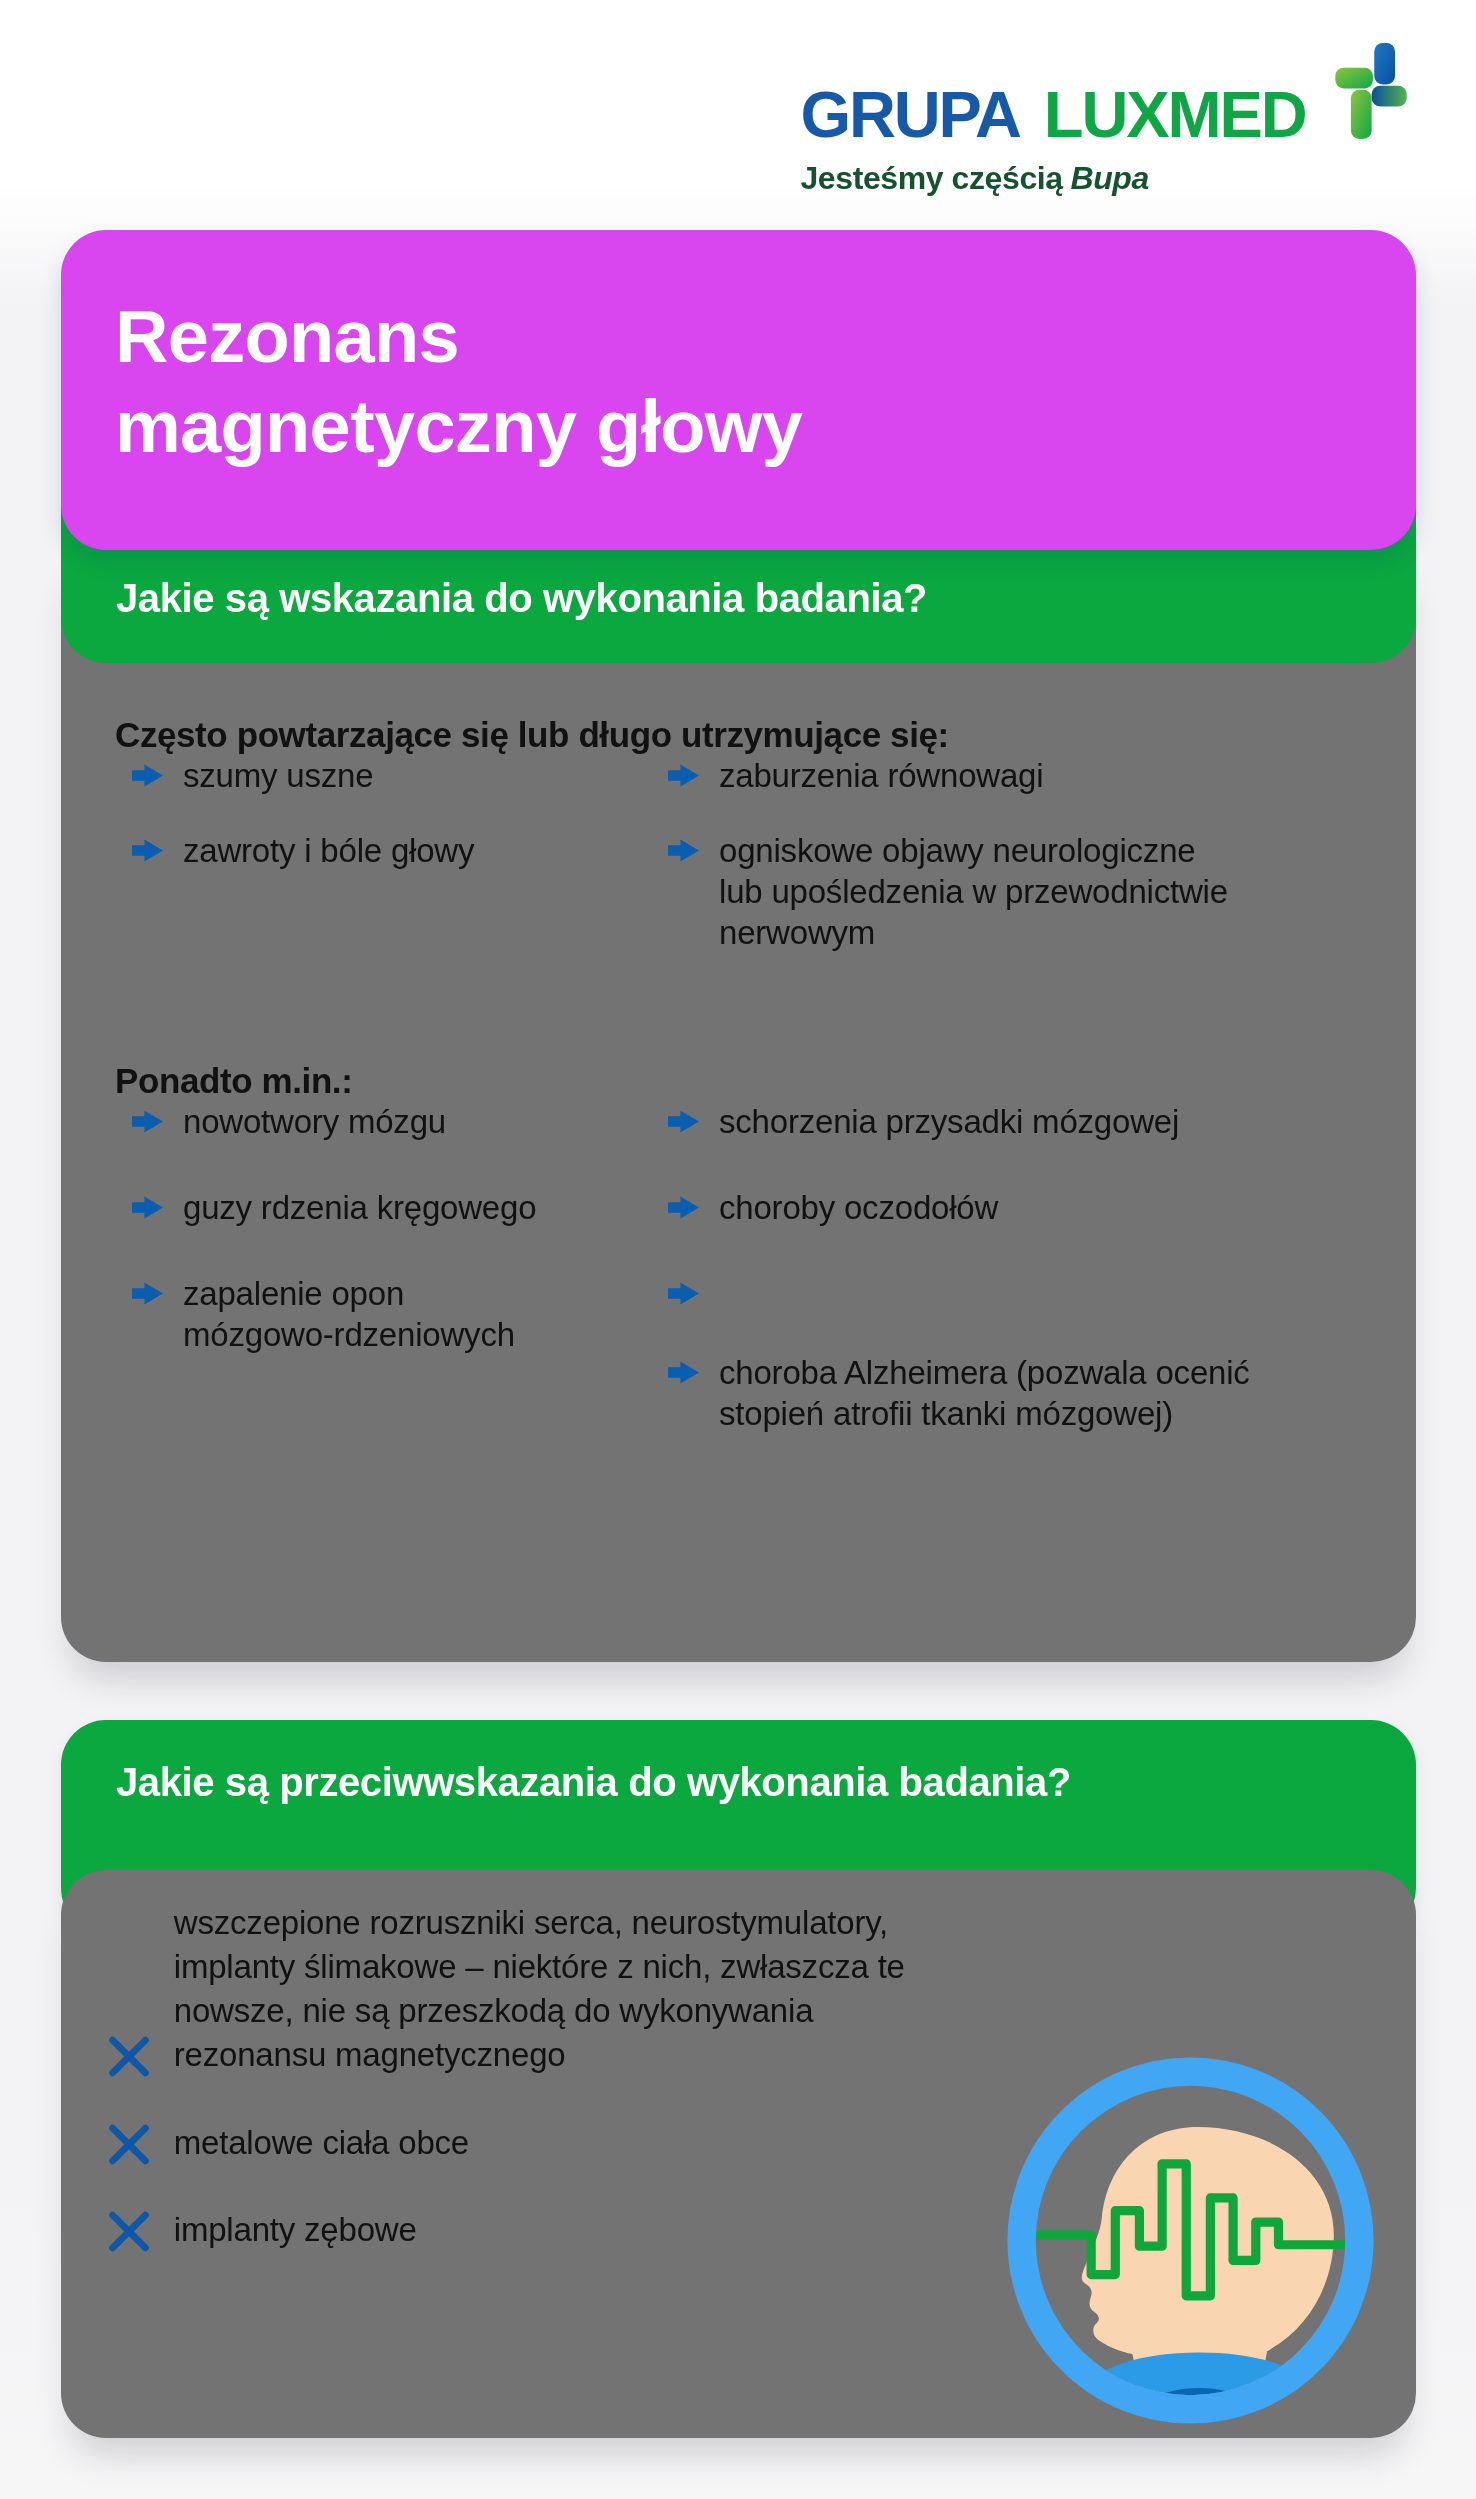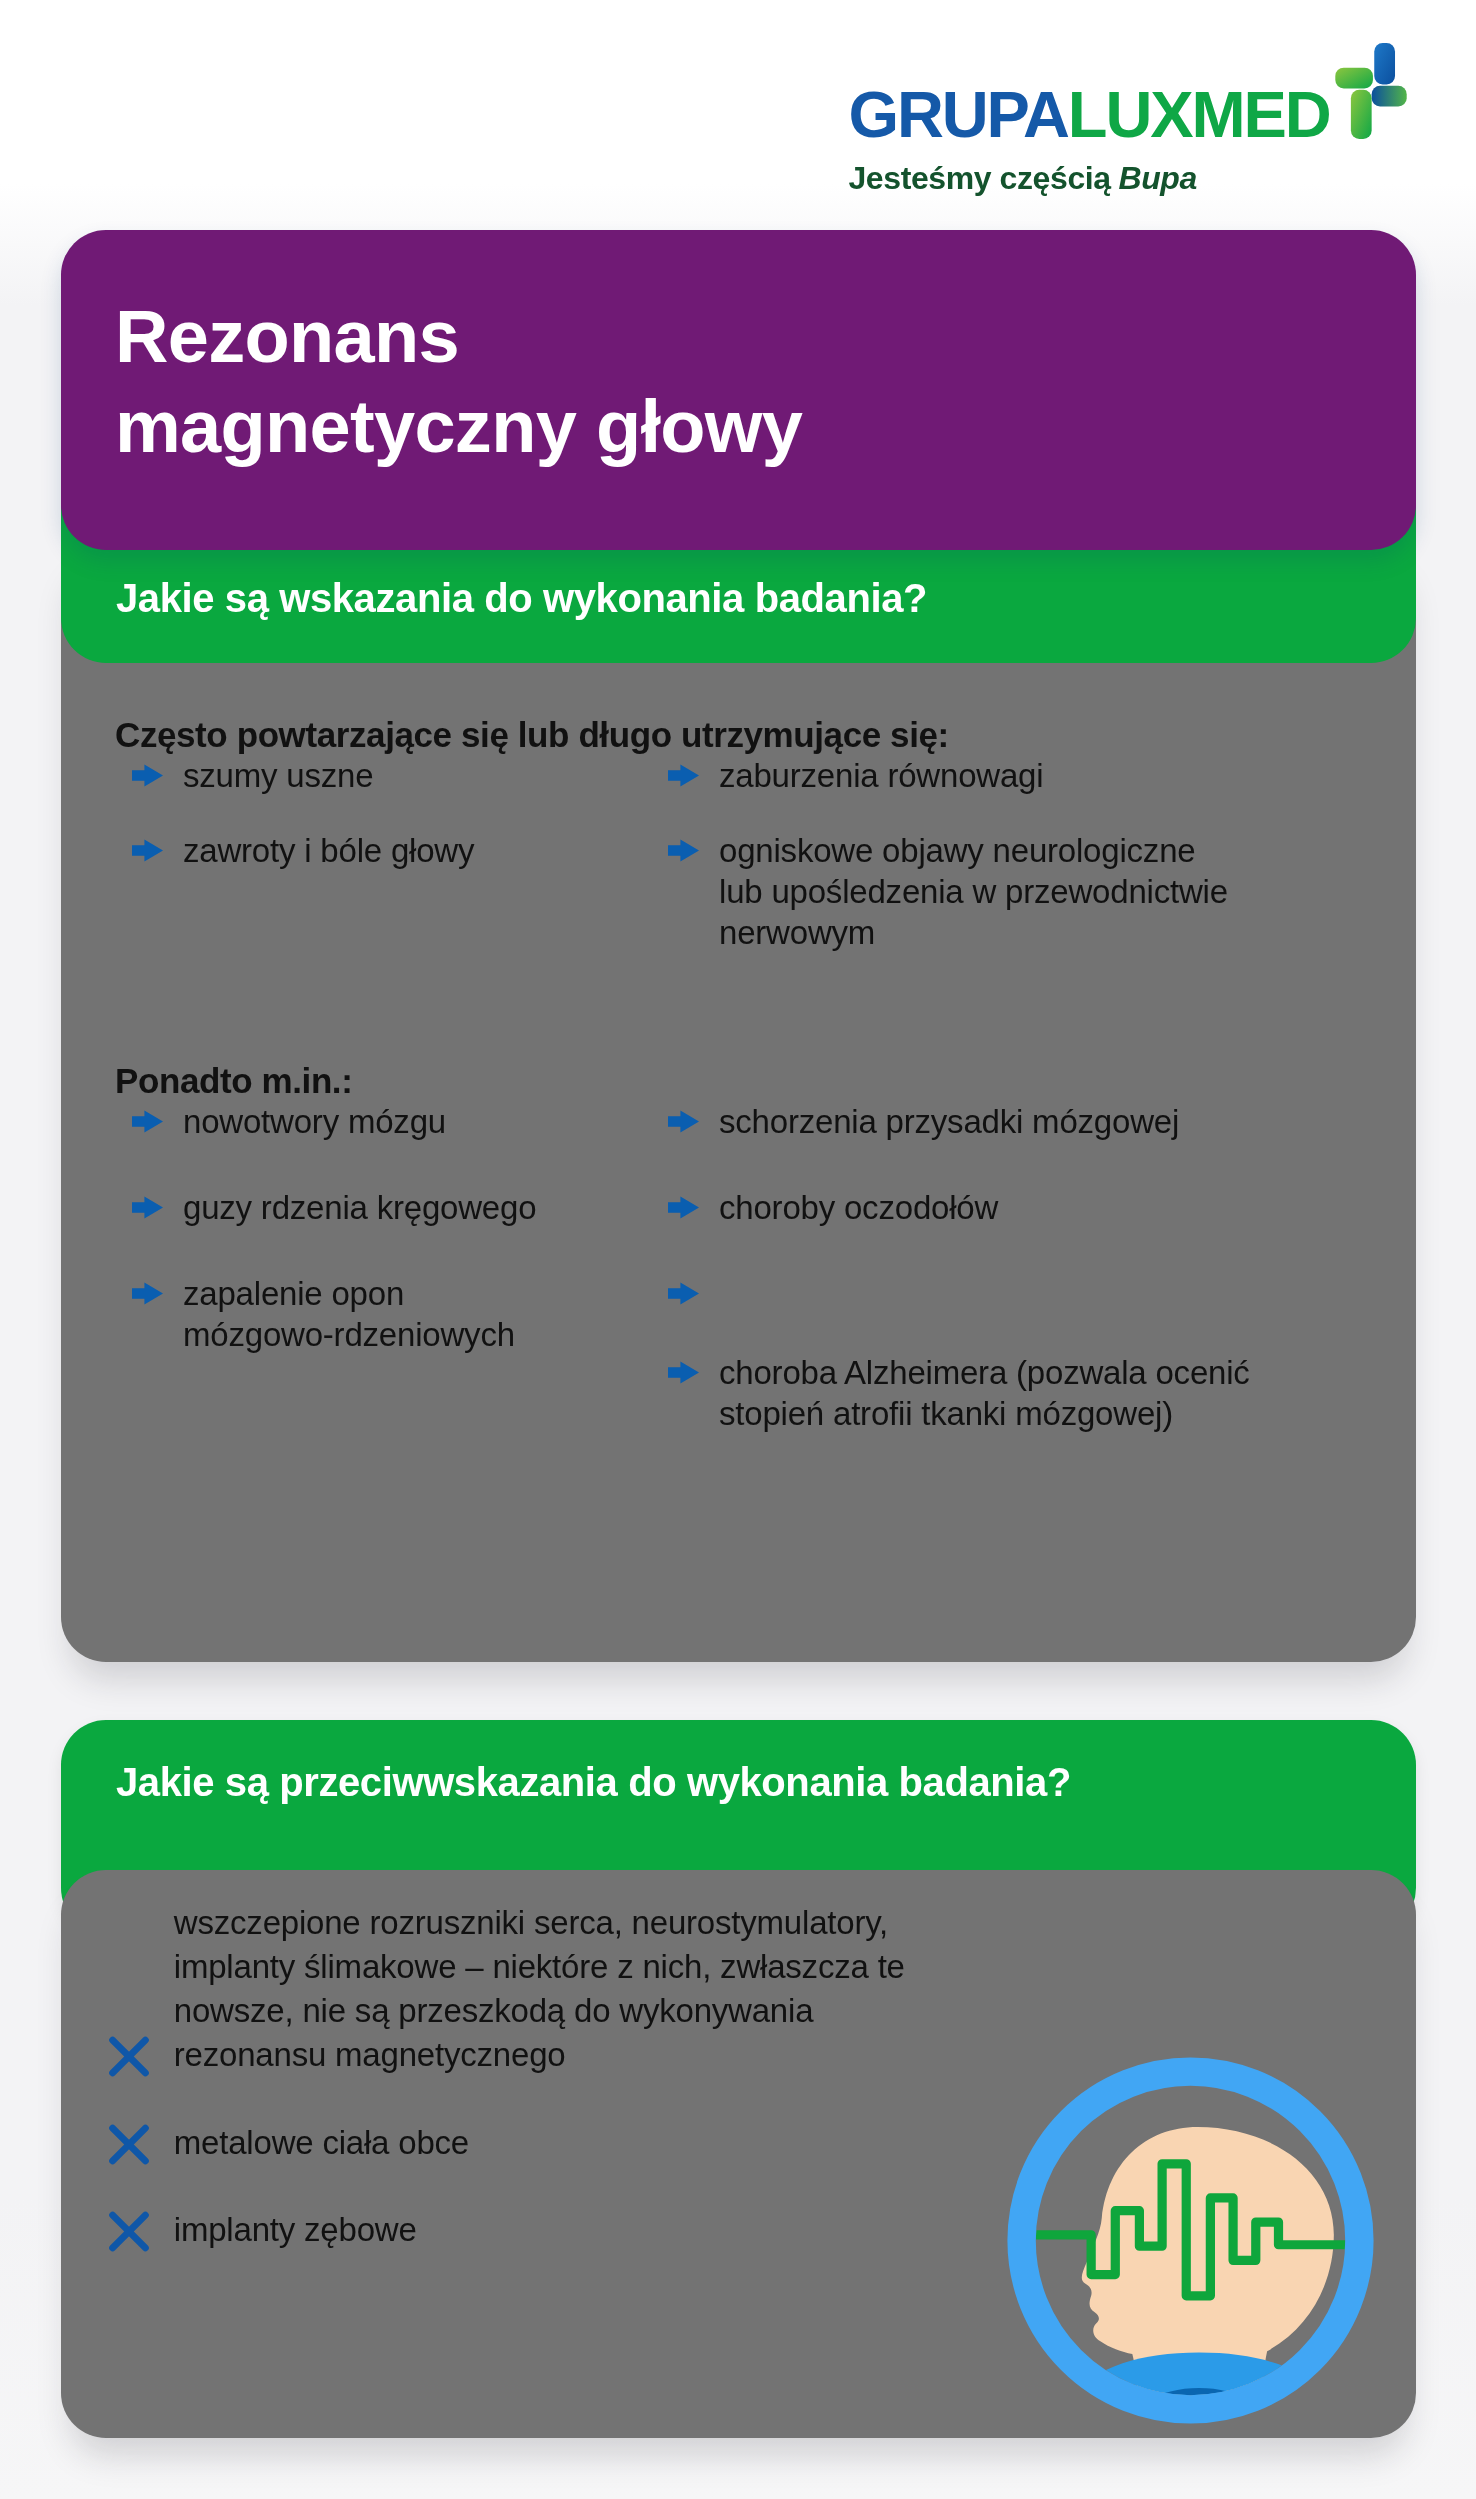--- a/index.html
+++ b/index.html
@@ -7,29 +7,29 @@
     width:1477px;height:2500px;
     background:linear-gradient(180deg,#ffffff 0,#ffffff 184px,#f3f3f5 305px,#f3f3f5 2197px,#f6f6f7 2500px);
     font-family:"Liberation Sans","DejaVu Sans",sans-serif;
     color:#111;
     -webkit-font-smoothing:antialiased;
   }
   .page{position:relative;width:1477px;height:2500px;overflow:hidden}
 
   
   .logo{position:absolute;top:82px;right:69px;display:flex;flex-direction:column}
-  .logo-row{display:flex;align-items:flex-end;line-height:1}
+  .logo-row{display:flex;align-items:flex-end;gap:24px;line-height:1}
   .logo-grupa{font-size:65px;font-weight:800;letter-spacing:-2.1px;color:#1559A8}
   .logo-luxmed{font-size:65px;font-weight:800;letter-spacing:-2.1px;color:#0FA746}
   .logo-cross{width:74px;height:113px;margin:-61px 0 -7px 4.3px}
   .logo-tagline{margin-top:12.8px;font-size:32px;font-weight:700;color:#14532d;letter-spacing:-0.4px}
   .logo-tagline em{font-style:italic;margin-left:7.8px}
 
   
-  .hero{position:absolute;left:61px;top:230px;width:1355px;height:320px;background:#701a75;
+  .hero{position:absolute;left:61px;top:230px;width:1355px;height:320px;background:#d946ef;
         border-radius:45px;z-index:40;box-shadow:0 11.3px 21px rgba(9,60,120,.16)}
   .hero h1{margin:0;padding:62px 43px 0 54px;font-size:74px;line-height:1.22;font-weight:800;
            color:#fff;white-space:pre-line;letter-spacing:-0.7px}
 
   
   .band{position:absolute;left:61px;width:1355px;border-radius:45px;background:#0AA83F;color:#fff;z-index:30}
   .band h2{margin:0;font-size:40px;font-weight:800;letter-spacing:-0.4px}
   .band1{top:397px;height:266px}
   .band1 h2{padding:179px 28px 0 55px}
   .band2{top:1720px;height:213px;box-shadow:0 7px 15.6px rgba(0,0,0,.08)}

